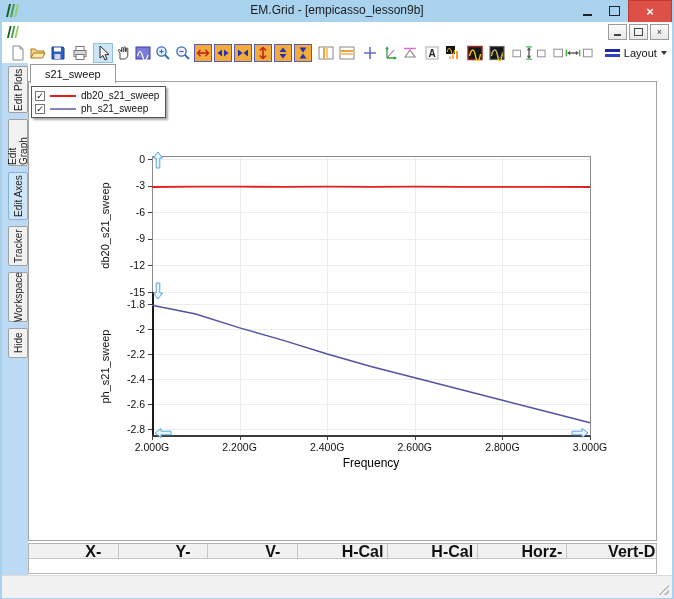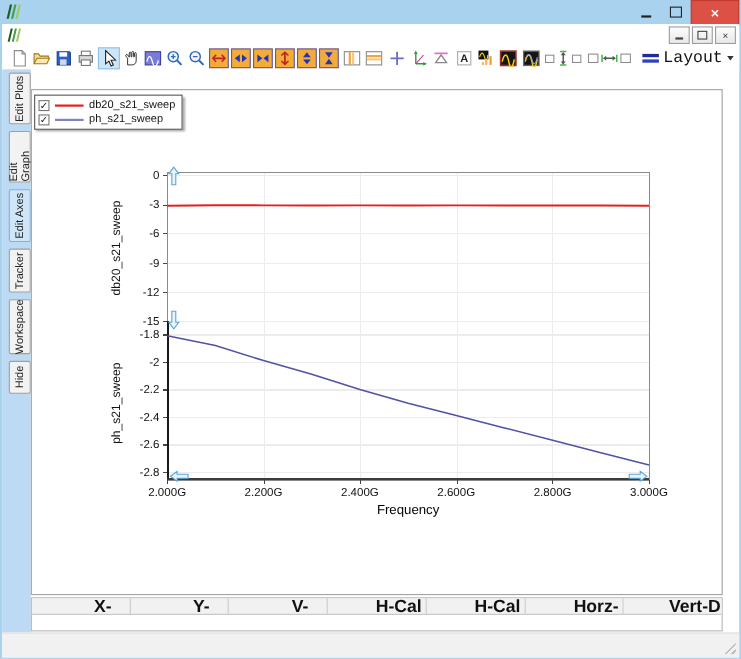--- a/index.html
+++ b/index.html
@@ -26,21 +26,21 @@
   .mdi-max{width:7px;height:6px;border:1px solid #444;display:inline-block;}
   .mdi-min{width:7px;border-top:2px solid #444;display:inline-block;margin-top:6px;}
   
   .toolbar{position:absolute;left:0;top:19px;width:670px;height:23px;background:#fff;display:flex;align-items:center;padding-left:6px;box-sizing:border-box;}
   .tbtn{width:22px;height:20px;border:1px solid transparent;background:transparent;padding:1px;margin:0;display:flex;align-items:center;justify-content:center;box-sizing:border-box;}
   .tbtn.active{background:#cde6f7;border-color:#8ec0e8;}
   .tbtn.orange{width:20px;height:18px;background:#f3ab3a;border:1px solid #5a5ab8;margin-right:2px;}
   .tsep{width:9px;height:1px;}
   .layout-btn{display:flex;align-items:center;gap:4px;border:1px solid transparent;background:transparent;padding:2px 4px;margin-left:2px;}
   .lay-ic{width:15px;height:3px;background:#1b2d9e;box-shadow:0 5px 0 #2d43c4;margin-bottom:5px;display:inline-block;}
-  .lay-txt{font-size:15px;color:#111;font-family:Liberation Mono, monospace;}
+  .lay-txt{font-size:11px;color:#111;}
   .caret{width:0;height:0;border-left:3.5px solid transparent;border-right:3.5px solid transparent;border-top:4px solid #333;display:inline-block;}
   
   .sidebar{position:absolute;left:0;top:41px;width:26px;height:512px;background:#bcdaf3;}
   .side-tabs{display:flex;flex-direction:column;gap:6px;padding-top:3px;align-items:flex-end;}
   .side-tab{writing-mode:vertical-rl;transform:rotate(180deg);display:flex;align-items:center;justify-content:center;width:20px;background:#f2f2f2;border:1px solid #a0a0a0;border-radius:2px;font-size:10px;color:#222;box-sizing:border-box;}
   .side-tab.sel{background:#cfe6f9;border-color:#7fb2dd;}
   
   .doc-tabstrip{position:absolute;left:26px;top:41px;width:631px;height:19px;}
   .doc-tab{position:absolute;left:2px;top:1px;height:18px;padding:0 14px;background:#fff;border:1px solid #9a9a9a;border-bottom:none;display:flex;align-items:center;font-size:11px;color:#111;z-index:3;}
   
@@ -67,20 +67,21 @@
 <body>
 
 <div class="window">
 
   <div class="titlebar">
     <svg class="app-icon" viewBox="0 0 16 15">
       <polygon points="1,14 4,1 6,1 3,14" fill="#1b5e20"></polygon>
       <polygon points="5,14 8,1 10,1 7,14" fill="#43a047"></polygon>
       <polygon points="9,14 12,1 14,1 11,14" fill="#9ccc65"></polygon>
     </svg>
+    <span class="title-text">EM.Grid - [empicasso_lesson9b]</span>
     <div class="tb-btns">
       <span class="cap-btn">
           <span class="min-glyph"></span>
         </span>
       <span class="cap-btn">
           <span class="max-glyph"></span>
         </span>
       <span class="close-btn">
           <span>×</span>
         </span>
@@ -311,20 +312,23 @@
       <div class="side-tabs">
           <div class="side-tab" style="height: 47px;">Edit Plots</div>
           <div class="side-tab" style="height: 47px;">Edit Graph</div>
           <div class="side-tab sel" style="height: 48px;">Edit Axes</div>
           <div class="side-tab" style="height: 40px;">Tracker</div>
           <div class="side-tab" style="height: 50px;">Workspace</div>
           <div class="side-tab" style="height: 30px;">Hide</div>
         </div>
     </div>
 
+    <div class="doc-tabstrip">
+      <div class="doc-tab">s21_sweep</div>
+    </div>
 
     <div class="panel">
       <div class="chart-holder"><svg width="627" height="458" viewBox="0 0 627 458">
             <g stroke="#ececec" stroke-width="1" shape-rendering="crispEdges">
               <line x1="123.5" y1="74" x2="123.5" y2="354"></line>
               <line x1="211.5" y1="74" x2="211.5" y2="354"></line>
               <line x1="298.5" y1="74" x2="298.5" y2="354"></line>
               <line x1="386.5" y1="74" x2="386.5" y2="354"></line>
               <line x1="473.5" y1="74" x2="473.5" y2="354"></line>
               <line x1="561.5" y1="74" x2="561.5" y2="354"></line>

